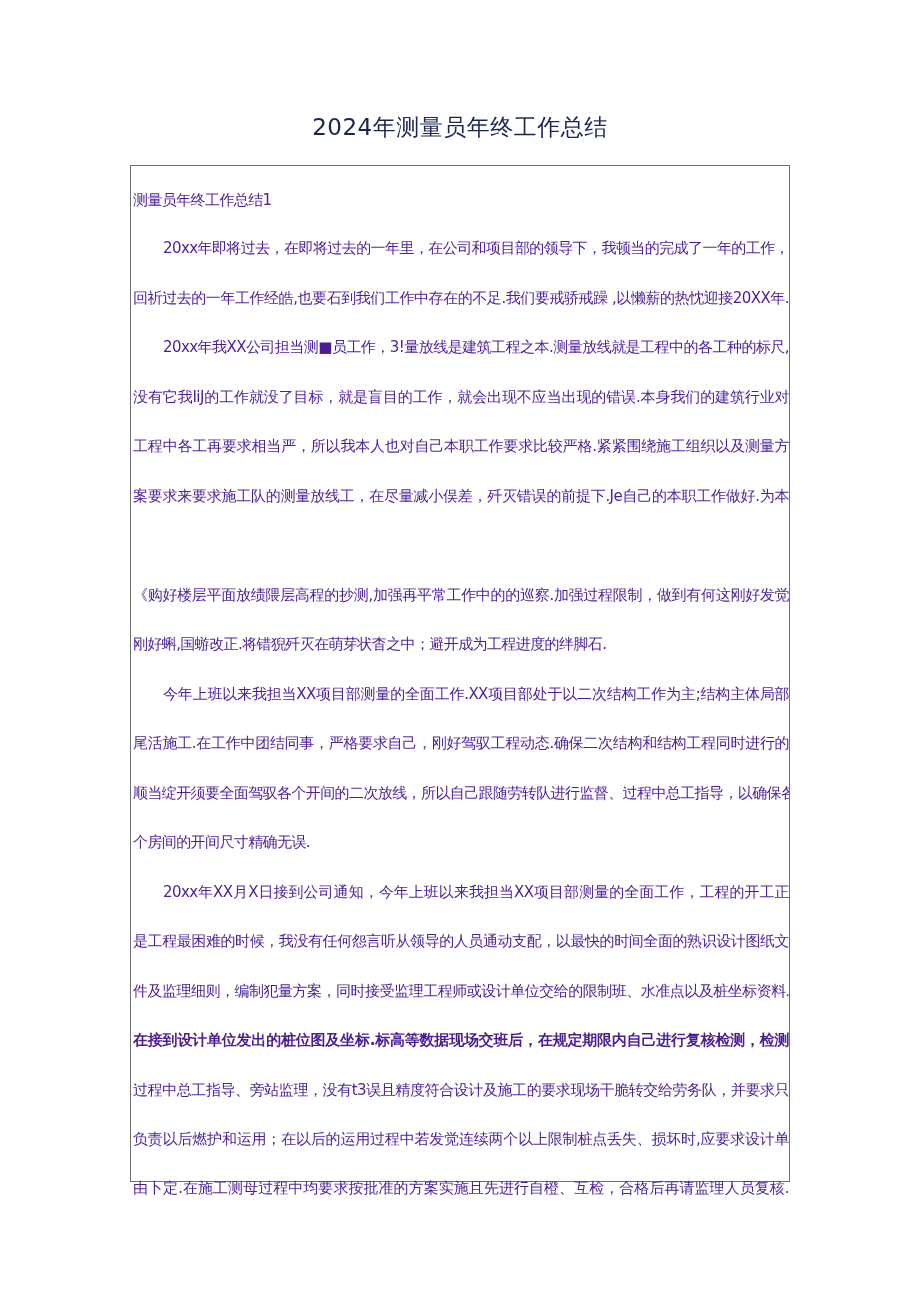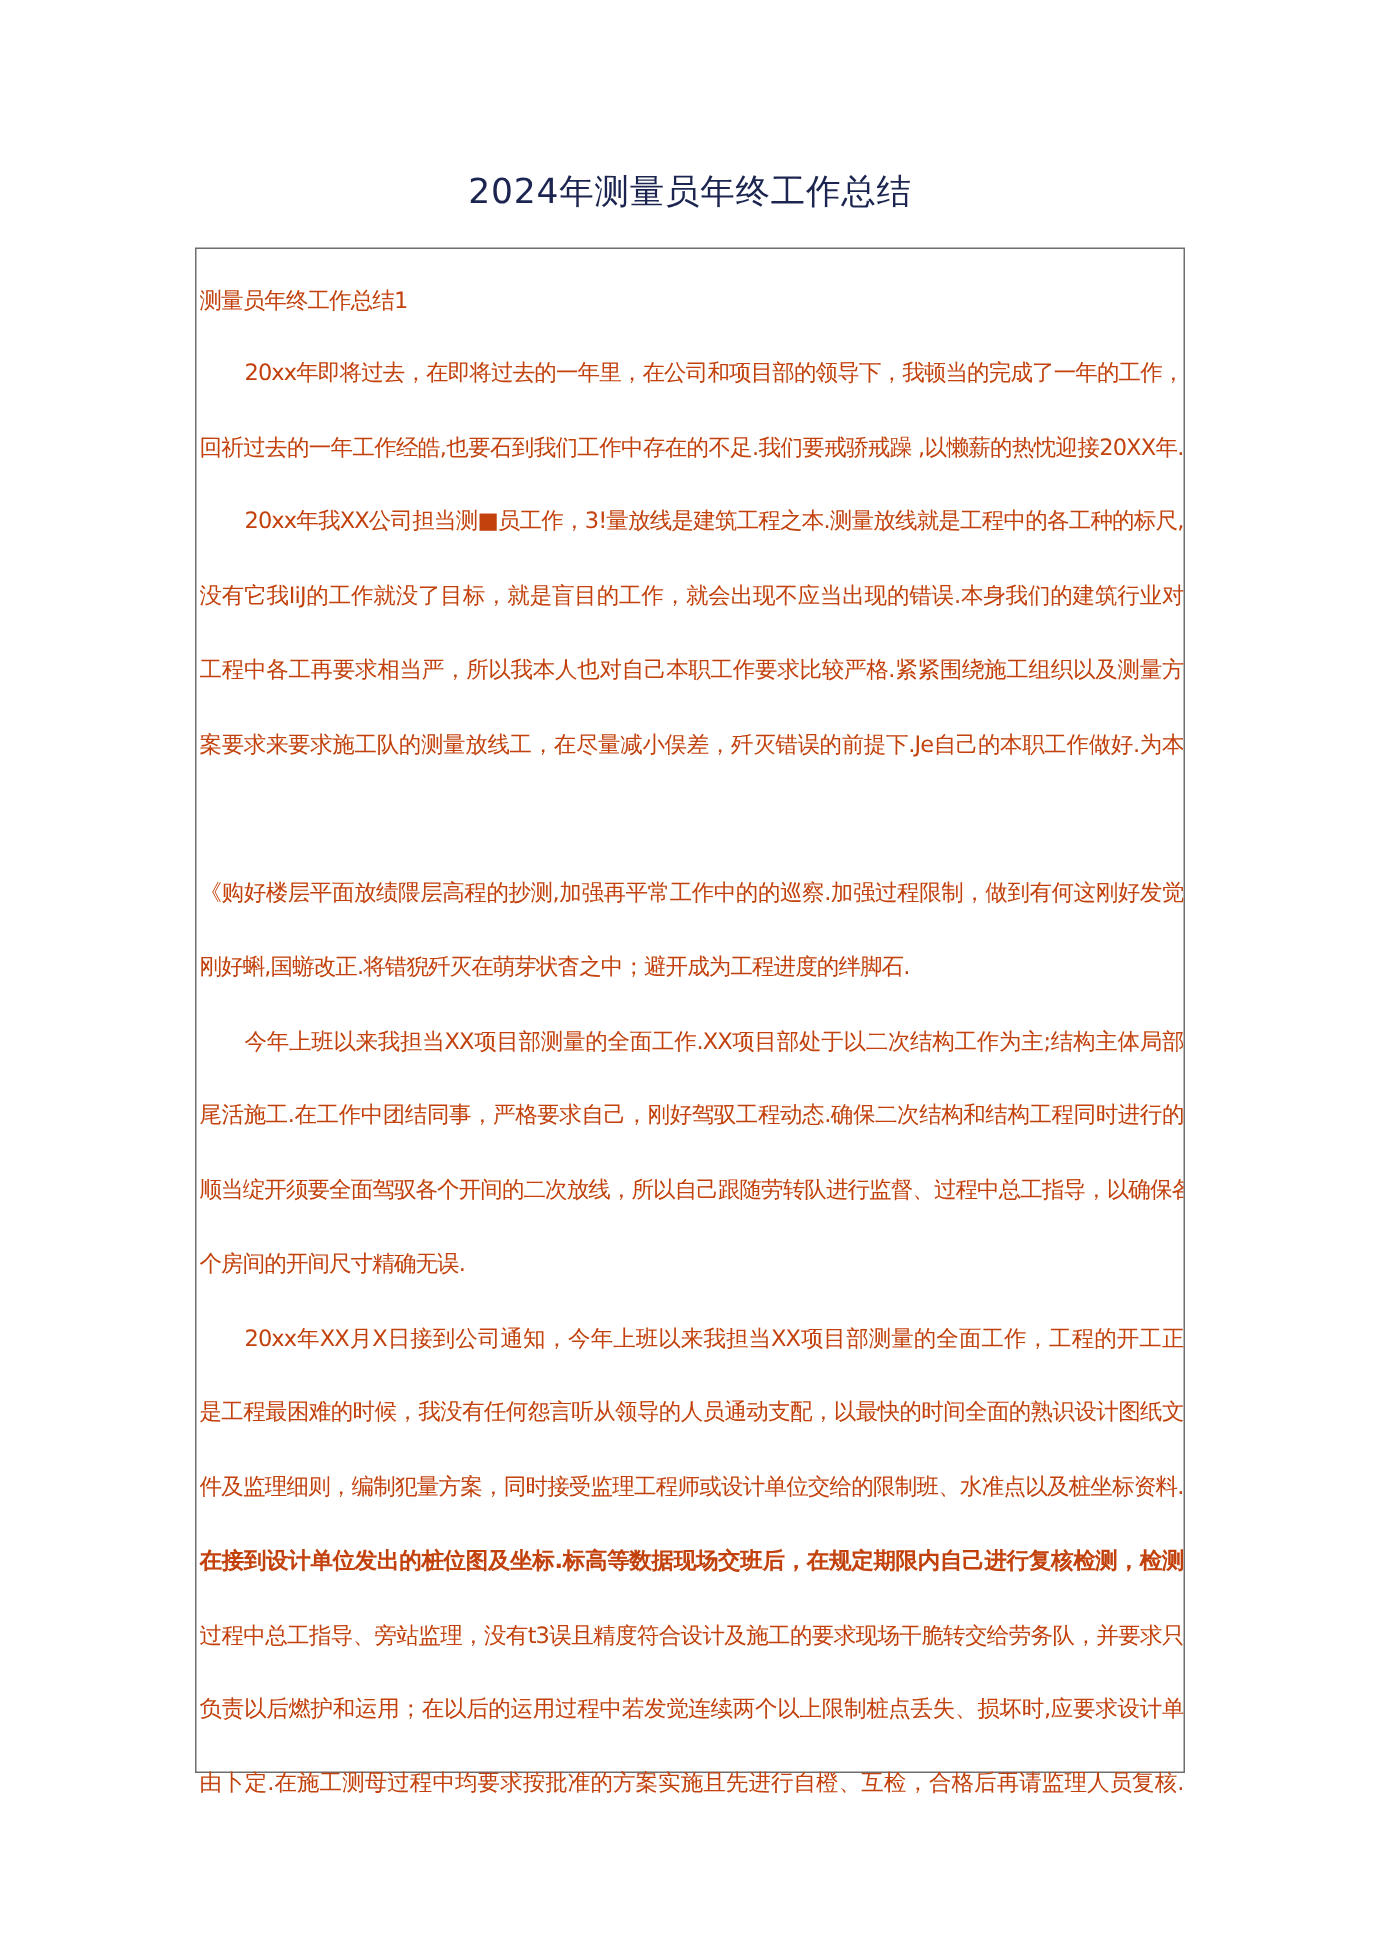--- a/index.html
+++ b/index.html
@@ -38,21 +38,21 @@
       box-sizing: border-box;
     }
     .line {
       position: absolute;
       left: 2px;
       width: 656px;
       font-size: 15px;
       line-height: 20px;
       white-space: nowrap;
       overflow: hidden;
-      color: #c2410c;
+      color: #4c1d95;
       font-family: "DejaVu Sans", sans-serif;
       letter-spacing: -0.6px;
     }
     .line.indent { left: 32px; width: 626px; }
     .line.justify {
       text-align: justify;
       text-align-last: justify;
     }
   </style>
 </head>
@@ -73,18 +73,18 @@
   <div class="line justify" style="top:419px;">《购好楼层平面放绩隈层高程的抄测,加强再平常工作中的的巡察.加强过程限制，做到有何这刚好发觉</div>
   <div class="line" style="top:468px;">刚好蝌,国蝣改正.将错猊歼灭在萌芽状杳之中；避开成为工程进度的绊脚石.</div>
 
   <div class="line justify" style="top:567px;">尾活施工.在工作中团结同事，严格要求自己，刚好驾驭工程动态.确保二次结构和结构工程同时进行的</div>
   <div class="line indent justify" style="top:518px;">今年上班以来我担当XX项目部测量的全面工作.XX项目部处于以二次结构工作为主;结构主体局部</div>
   <div class="line justify" style="top:617px;">顺当绽开须要全面驾驭各个开间的二次放线，所以自己跟随劳转队进行监督、过程中总工指导，以确保各</div>
   <div class="line" style="top:666px;">个房间的开间尺寸精确无误.</div>
 
   <div class="line indent justify" style="top:716px;">20xx年XX月X日接到公司通知，今年上班以来我担当XX项目部测量的全面工作，工程的开工正</div>
   <div class="line justify" style="top:765px;">是工程最困难的时候，我没有任何怨言听从领导的人员通动支配，以最快的时间全面的熟识设计图纸文</div>
-  <div class="line justify" style="top:815px;">件及监理细则，编制犯量方案，同时接受监理工程师或设计单位交给的限制班、水准点以及桩坐标资料.</div>
+  <div class="line justify" style="top:815px;font-family:Liberation Serif, serif;">件及监理细则，编制犯量方案，同时接受监理工程师或设计单位交给的限制班、水准点以及桩坐标资料.</div>
   <div class="line justify" style="top:864px;font-weight:bold;">在接到设计单位发出的桩位图及坐标.标高等数据现场交班后，在规定期限内自己进行复核检测，检测</div>
   <div class="line justify" style="top:914px;">过程中总工指导、旁站监理，没有t3误且精度符合设计及施工的要求现场干脆转交给劳务队，并要求只</div>
   <div class="line justify" style="top:963px;">负责以后燃护和运用；在以后的运用过程中若发觉连续两个以上限制桩点丢失、损坏时,应要求设计单</div>
   <div class="line justify" style="top:1012px;">由卜定.在施工测母过程中均要求按批准的方案实施且先进行自橙、互检，合格后再请监理人员复核.</div>
 </div>
 
 </body></html>

